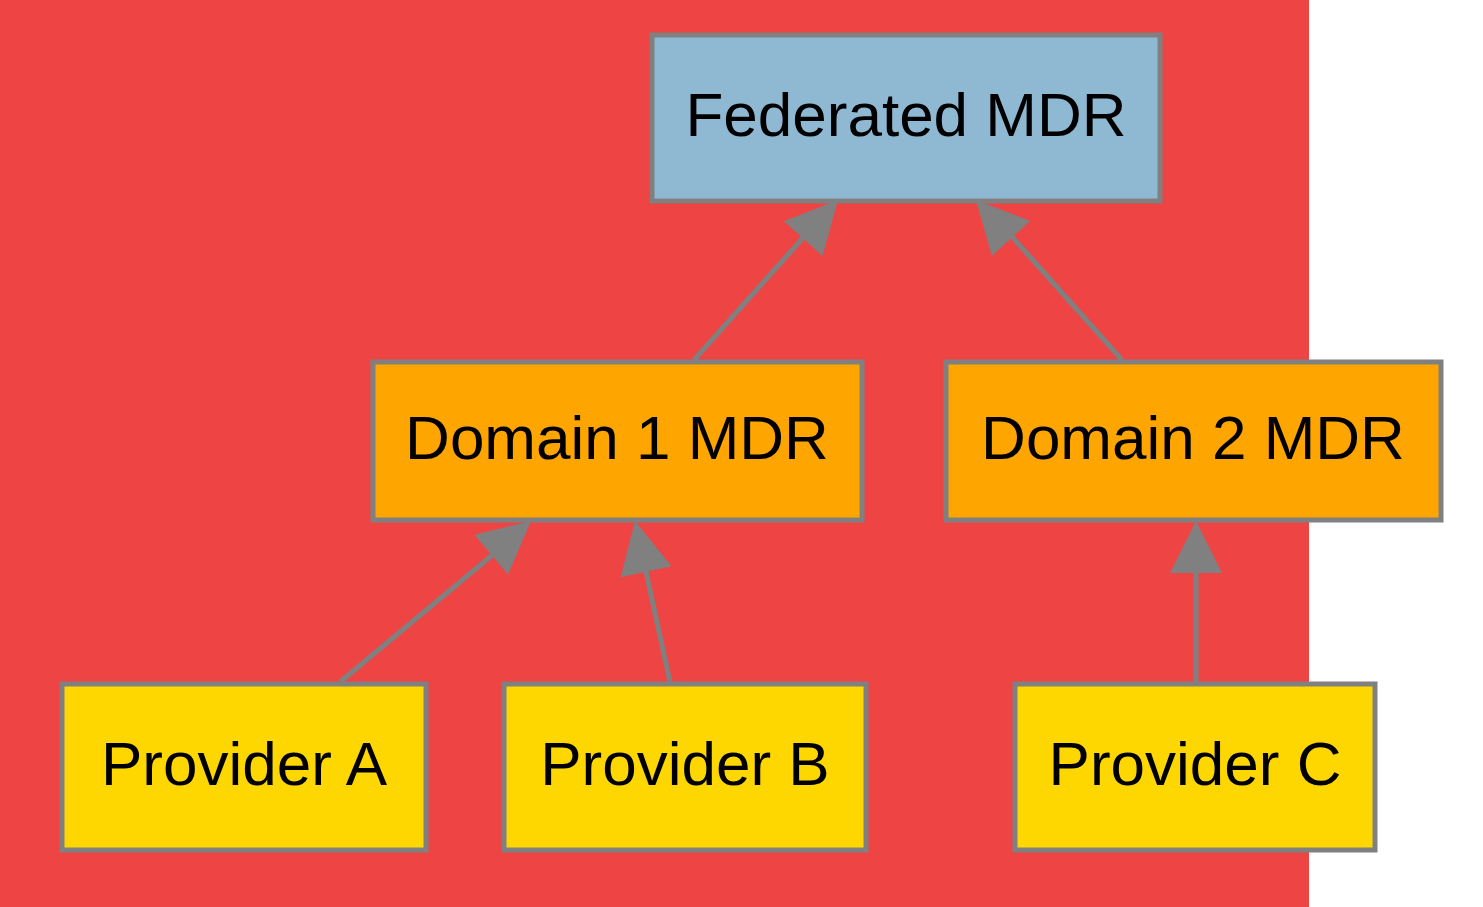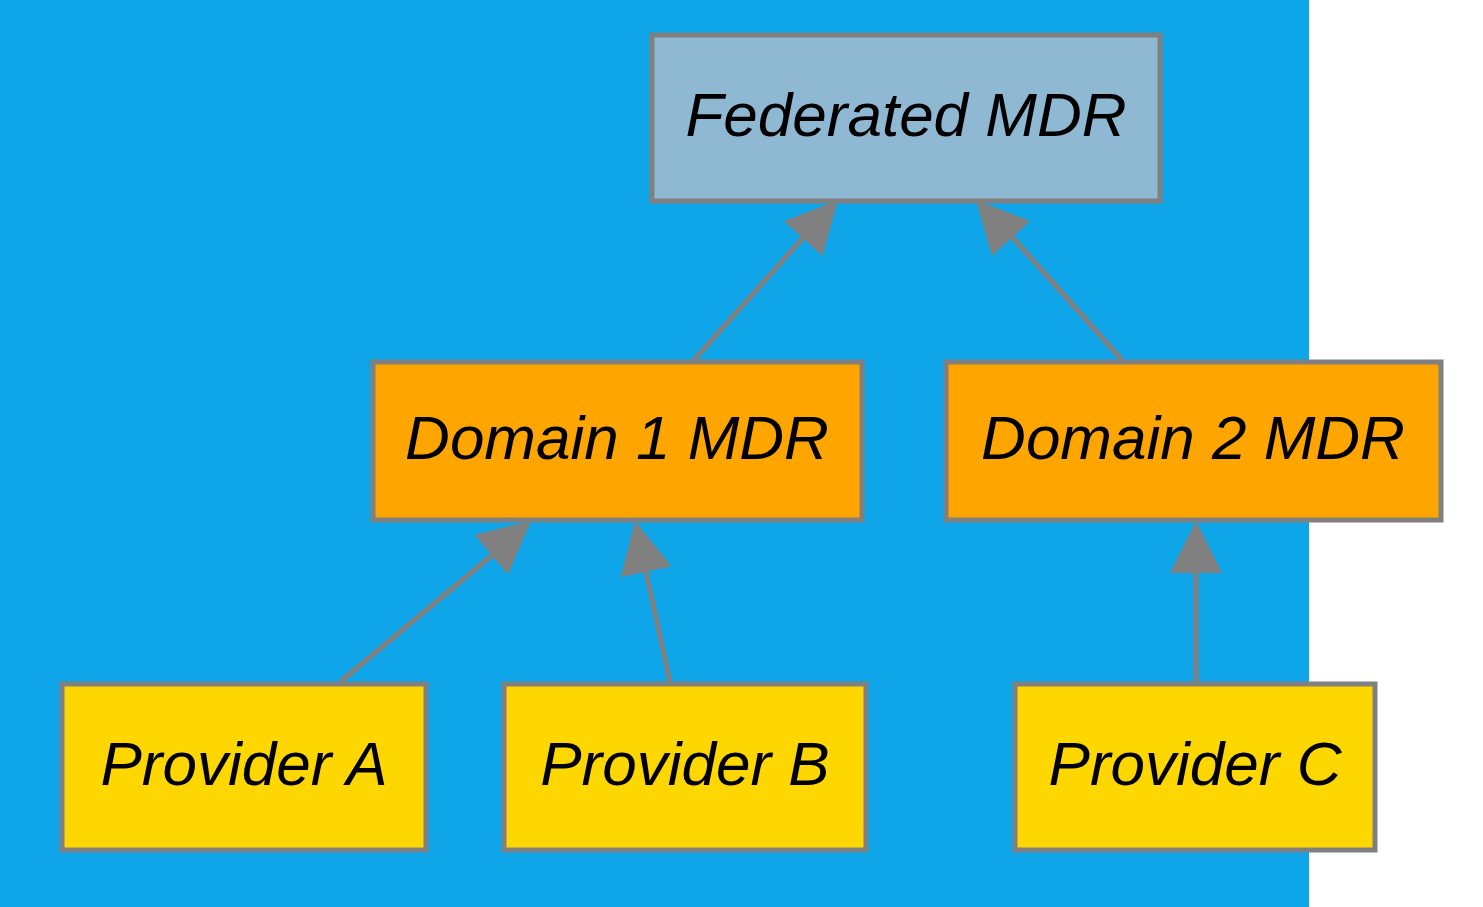--- a/index.html
+++ b/index.html
@@ -10,22 +10,21 @@
   body {
     width: 1483px;
     height: 907px;
     font-family: "Liberation Sans", sans-serif;
     overflow: hidden;
   }
   #diagram-root {
     position: relative;
     width: 1309px;
     height: 907px;
-    background: #0ea5e9;
-    font-style: italic;
+    background: #ef4444;
   }
   svg.diagram {
     display: block;
     width: 1483px;
     height: 907px;
   }
   .node-rect {
     stroke: #808080;
     stroke-width: 5px;
   }

